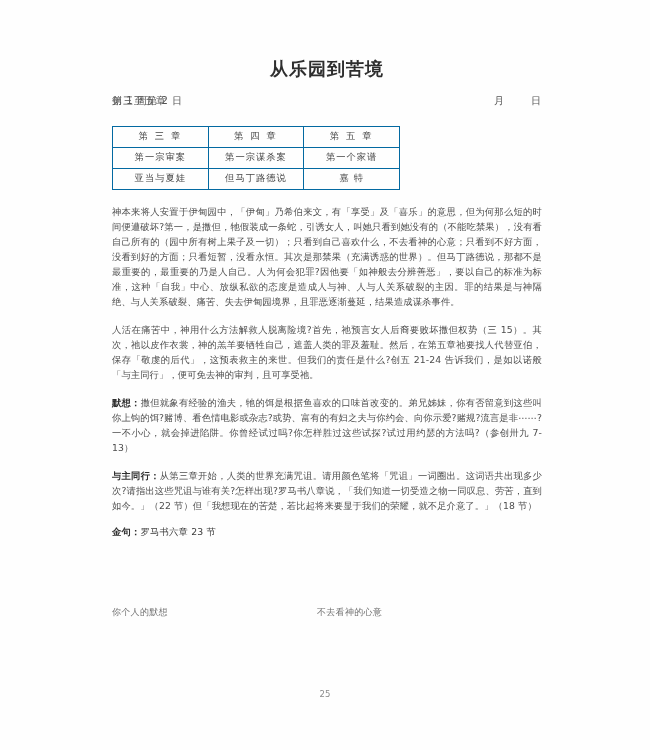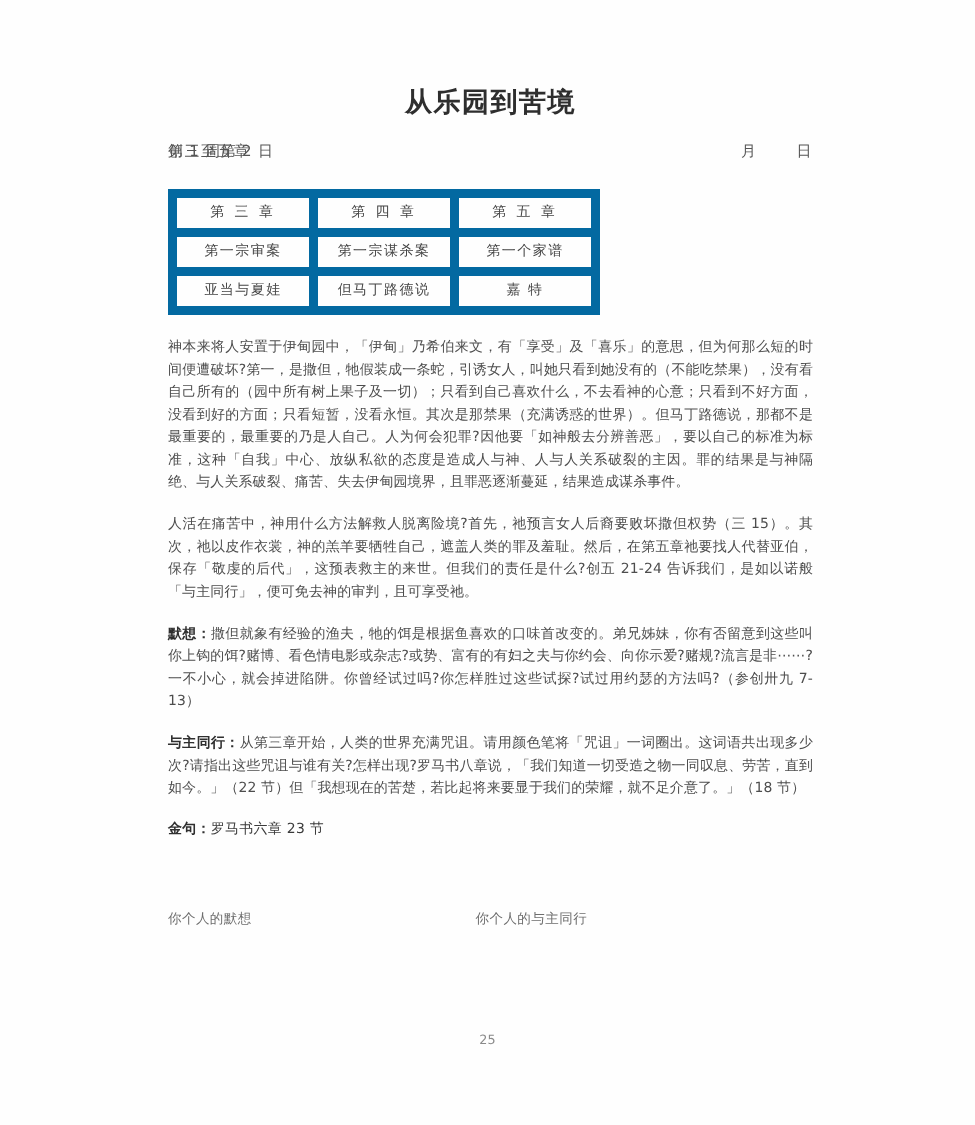--- a/index.html
+++ b/index.html
@@ -88,21 +88,21 @@
   }
 
   
   table.chapters {
     border-collapse: collapse;
     width: 288px;
     margin: 0 0 14px 0;
     table-layout: fixed;
   }
   table.chapters td {
-    border: 6px solid #0369a1;
+    border: 1px solid #0369a1;
     text-align: center;
     font-size: 9.3px;
     padding: 3px 2px 4px 2px;
     color: #454545;
     height: 11px;
     letter-spacing: 1px;
   }
   table.chapters td.wide { letter-spacing: 2px; }
 
   
@@ -180,18 +180,18 @@
     <p class="para"><span class="lbl">默想：</span><span>撒但就象有经验的渔夫，牠的饵是根据鱼喜欢的口味首改变的。弟兄姊妹，你有否留意到这些叫你上钩的饵?赌博、看色情电影或杂志?或势、富有的有妇之夫与你约会、向你示爱?赌规?流言是非⋯⋯?一不小心，就会掉进陷阱。你曾经试过吗?你怎样胜过这些试探?试过用约瑟的方法吗?（参创卅九 7-13）</span></p>
 
     <p class="para"><span class="lbl">与主同行：</span><span>从第三章开始，人类的世界充满咒诅。请用颜色笔将「咒诅」一词圈出。这词语共出现多少次?请指出这些咒诅与谁有关?怎样出现?罗马书八章说，「我们知道一切受造之物一同叹息、劳苦，直到如今。」（22 节）但「我想现在的苦楚，若比起将来要显于我们的荣耀，就不足介意了。」（18 节）</span></p>
 
     <p class="golden"><span class="lbl">金句：</span><span>罗马书六章 23 节</span></p>
 
   </div>
 
   <div class="note-row">
     <span class="note-a">你个人的默想</span>
-    <span class="note-b">你个人的与主同行</span>
+    <span class="note-b">不去看神的心意</span>
   </div>
 
   <div class="page-number">25</div>
 
 </div>
 
 </body></html>

